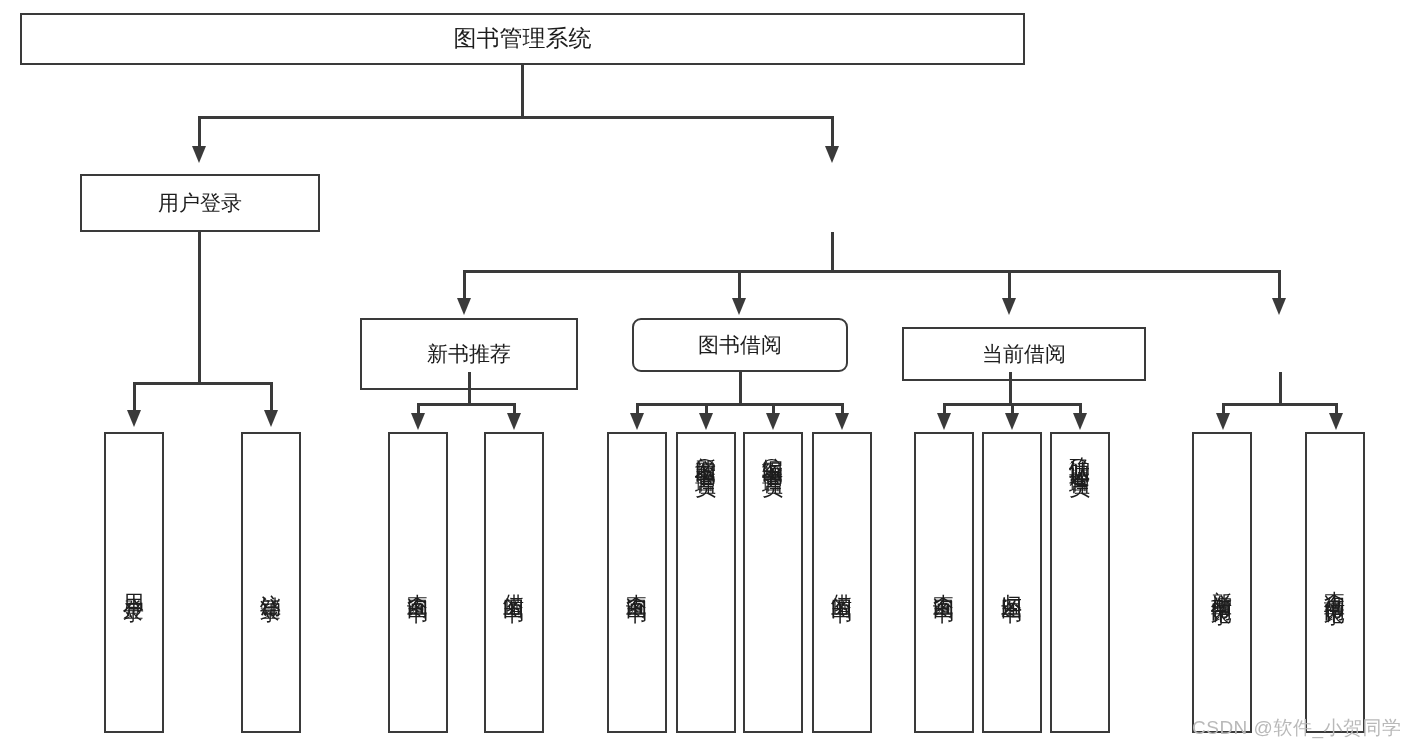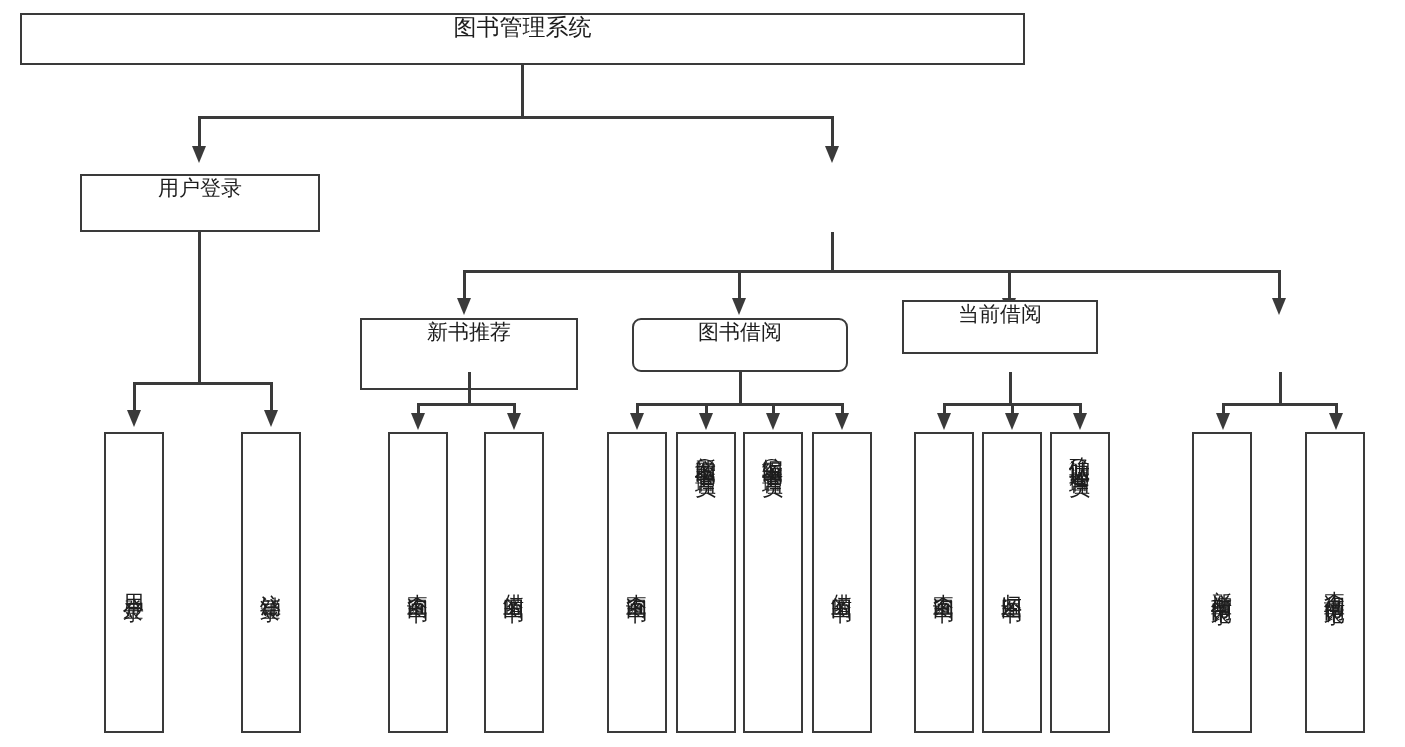--- a/index.html
+++ b/index.html
@@ -15,20 +15,21 @@
     background:#ffffff;
     overflow:hidden;
   }
   
   .node{
     position:absolute;
     box-sizing:border-box;
     background:#ffffff;
     border:2.5px solid #3a3a3a;
     display:flex;
+    align-items:center;
     justify-content:center;
     color:#1d1d1d;
     line-height:1.12;
     text-align:center;
   }
   .node.root{
     font-size:23px;
   }
   .node.tier2{
     font-size:21px;
@@ -119,21 +120,21 @@
   <div class="arrow" style="left:1002px;top:298px;"></div>
   <div class="ln v" style="left:1278px;top:270px;height:30px;"></div>
   <div class="arrow" style="left:1272px;top:298px;"></div>
 
   <div class="node tier3" style="left:360px;top:318px;width:218px;height:72px;">
     <span>新书推荐</span>
   </div>
   <div class="node tier3" style="left:632px;top:318px;width:216px;height:54px;border-radius:9px;">
     <span>图书借阅</span>
   </div>
-  <div class="node tier3" style="left:902px;top:300px;width:196px;height:54px;">
+  <div class="node tier3" style="left:902px;top:327px;width:244px;height:54px;">
     <span>当前借阅</span>
   </div>
 
   <div class="ln v" style="left:468px;top:372px;height:33px;"></div>
   <div class="ln h" style="left:417px;top:403px;width:99px;"></div>
   <div class="ln v" style="left:417px;top:403px;height:14px;"></div>
   <div class="arrow" style="left:411px;top:413px;"></div>
   <div class="ln v" style="left:513px;top:403px;height:14px;"></div>
   <div class="arrow" style="left:507px;top:413px;"></div>
 
@@ -201,14 +202,15 @@
     <span class="vtext">确认归还（管理员）</span>
   </div>
 
   <div class="node leaf" style="left:1192px;top:432px;width:60px;height:301px;">
     <span class="vtext">新增借阅记录</span>
   </div>
   <div class="node leaf" style="left:1305px;top:432px;width:60px;height:301px;">
     <span class="vtext">查询借阅记录</span>
   </div>
 
+  <div id="watermark" style="left:1192px;top:715px;">CSDN @软件_小贺同学</div>
 
 </div>
 
 </body></html>

